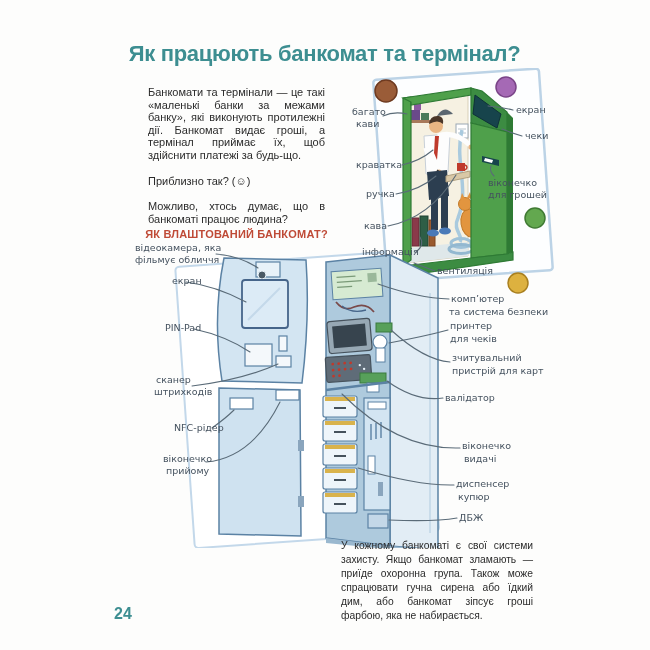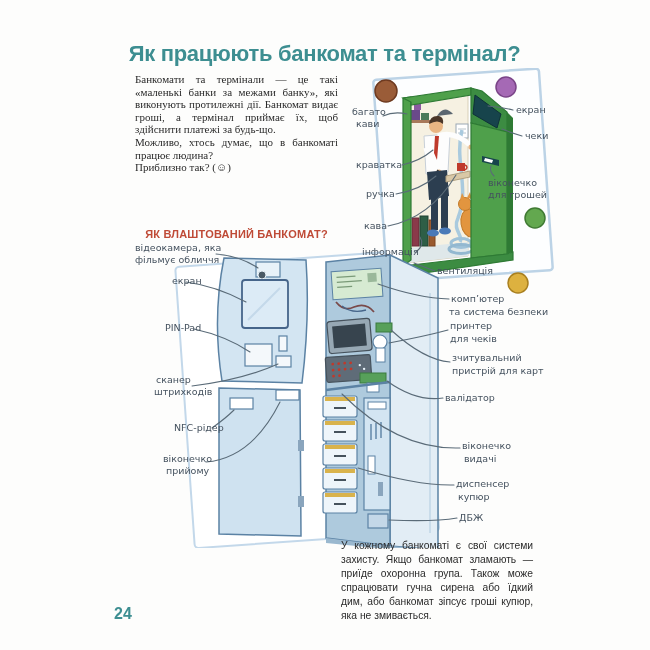--- a/index.html
+++ b/index.html
@@ -2,21 +2,21 @@
 <html><head>
 <meta charset="utf-8">
 <style>
   html,body{margin:0;padding:0;background:#ffffff;}
   .page{position:relative;width:650px;height:650px;background:#fdfdfc;overflow:hidden;
         font-family:"Liberation Sans",sans-serif;color:#2b2b2b;}
   .title{position:absolute;left:79px;right:80px;top:41px;text-align:center;
          font-size:22px;font-weight:bold;letter-spacing:-0.3px;}
   .intro{position:absolute;left:135px;top:73px;width:203px;font-size:11px;
          line-height:12.6px;text-align:justify;}
-  .intro .p{margin:0;font-family:Liberation Serif, serif;}
+  .intro .p{margin:13px;}
   .section-heading{position:absolute;left:135px;top:188px;width:203px;text-align:center;
          font-size:11px;font-weight:bold;letter-spacing:0.2px;margin-top:40px;}
   .lead{position:absolute;left:135px;top:211px;width:215px;font-size:11px;}
   .outro-left{position:absolute;left:135px;top:526px;width:204px;font-size:11px;
          line-height:13.8px;text-align:justify;white-space:pre-line;}
   .outro-right{position:absolute;left:341px;top:539px;width:192px;font-size:10.3px;
          line-height:13.9px;text-align:justify;}
   .pagenum{position:absolute;left:114px;top:605px;font-size:16px;font-weight:bold;}
   .artwork{position:absolute;left:130px;top:68px;}
   .hand{font-family:"DejaVu Sans",sans-serif;font-size:9.5px;fill:#45525f;}
@@ -24,22 +24,22 @@
 </style>
 </head>
 <body>
 
 <div class="page">
 
   <div class="title" style="color:#3d8e91">Як працюють банкомат та термінал?</div>
 
   <div class="intro">
     <p class="p">Банкомати та термінали — це такі «маленькі банки за межами банку», які виконують протилежні дії. Банкомат видає гроші, а термінал приймає їх, щоб здійснити платежі за будь-що.</p>
+    <p class="p">Приблизно так? (☺)</p>
     <p class="p">Можливо, хтось думає, що в банкоматі працює людина?</p>
-    <p class="p">Приблизно так? (☺)</p>
   </div>
 
   <div class="section-heading" style="color:#bf4a36">ЯК ВЛАШТОВАНИЙ БАНКОМАТ?</div>
 
   <svg class="artwork" width="500" height="480" viewBox="0 0 500 480">
 
     <g>
       <rect x="55" y="190" width="245" height="282" rx="4" fill="#ffffff" stroke="#c3d8ea" stroke-width="2" transform="rotate(-4 178 335)"></rect>
     </g>
     <g>
@@ -260,16 +260,16 @@
     <text class="hand" x="322" y="293">зчитувальний</text>
     <text class="hand" x="322" y="306">пристрій для карт</text>
     <text class="hand" x="315" y="333">валідатор</text>
     <text class="hand" x="332" y="381">віконечко</text>
     <text class="hand" x="334" y="394">видачі</text>
     <text class="hand" x="326" y="419">диспенсер</text>
     <text class="hand" x="328" y="432">купюр</text>
     <text class="hand" x="329" y="453">ДБЖ</text>
   </svg>
 
-  <div class="outro-right">У кожному банкоматі є свої системи захисту. Якщо банкомат зламають — приїде охоронна група. Також може спрацювати гучна сирена або їдкий дим, або банкомат зіпсує гроші купюр, яка не змивається.</div>
+  <div class="outro-right">У кожному банкоматі є свої системи захисту. Якщо банкомат зламають — приїде охоронна група. Також може спрацювати гучна сирена або їдкий дим, або банкомат зіпсує гроші фарбою, яка не набирається.</div>
 
   <div class="pagenum" style="color:#3d8e91">24</div>
 </div>
 
 </body></html>

